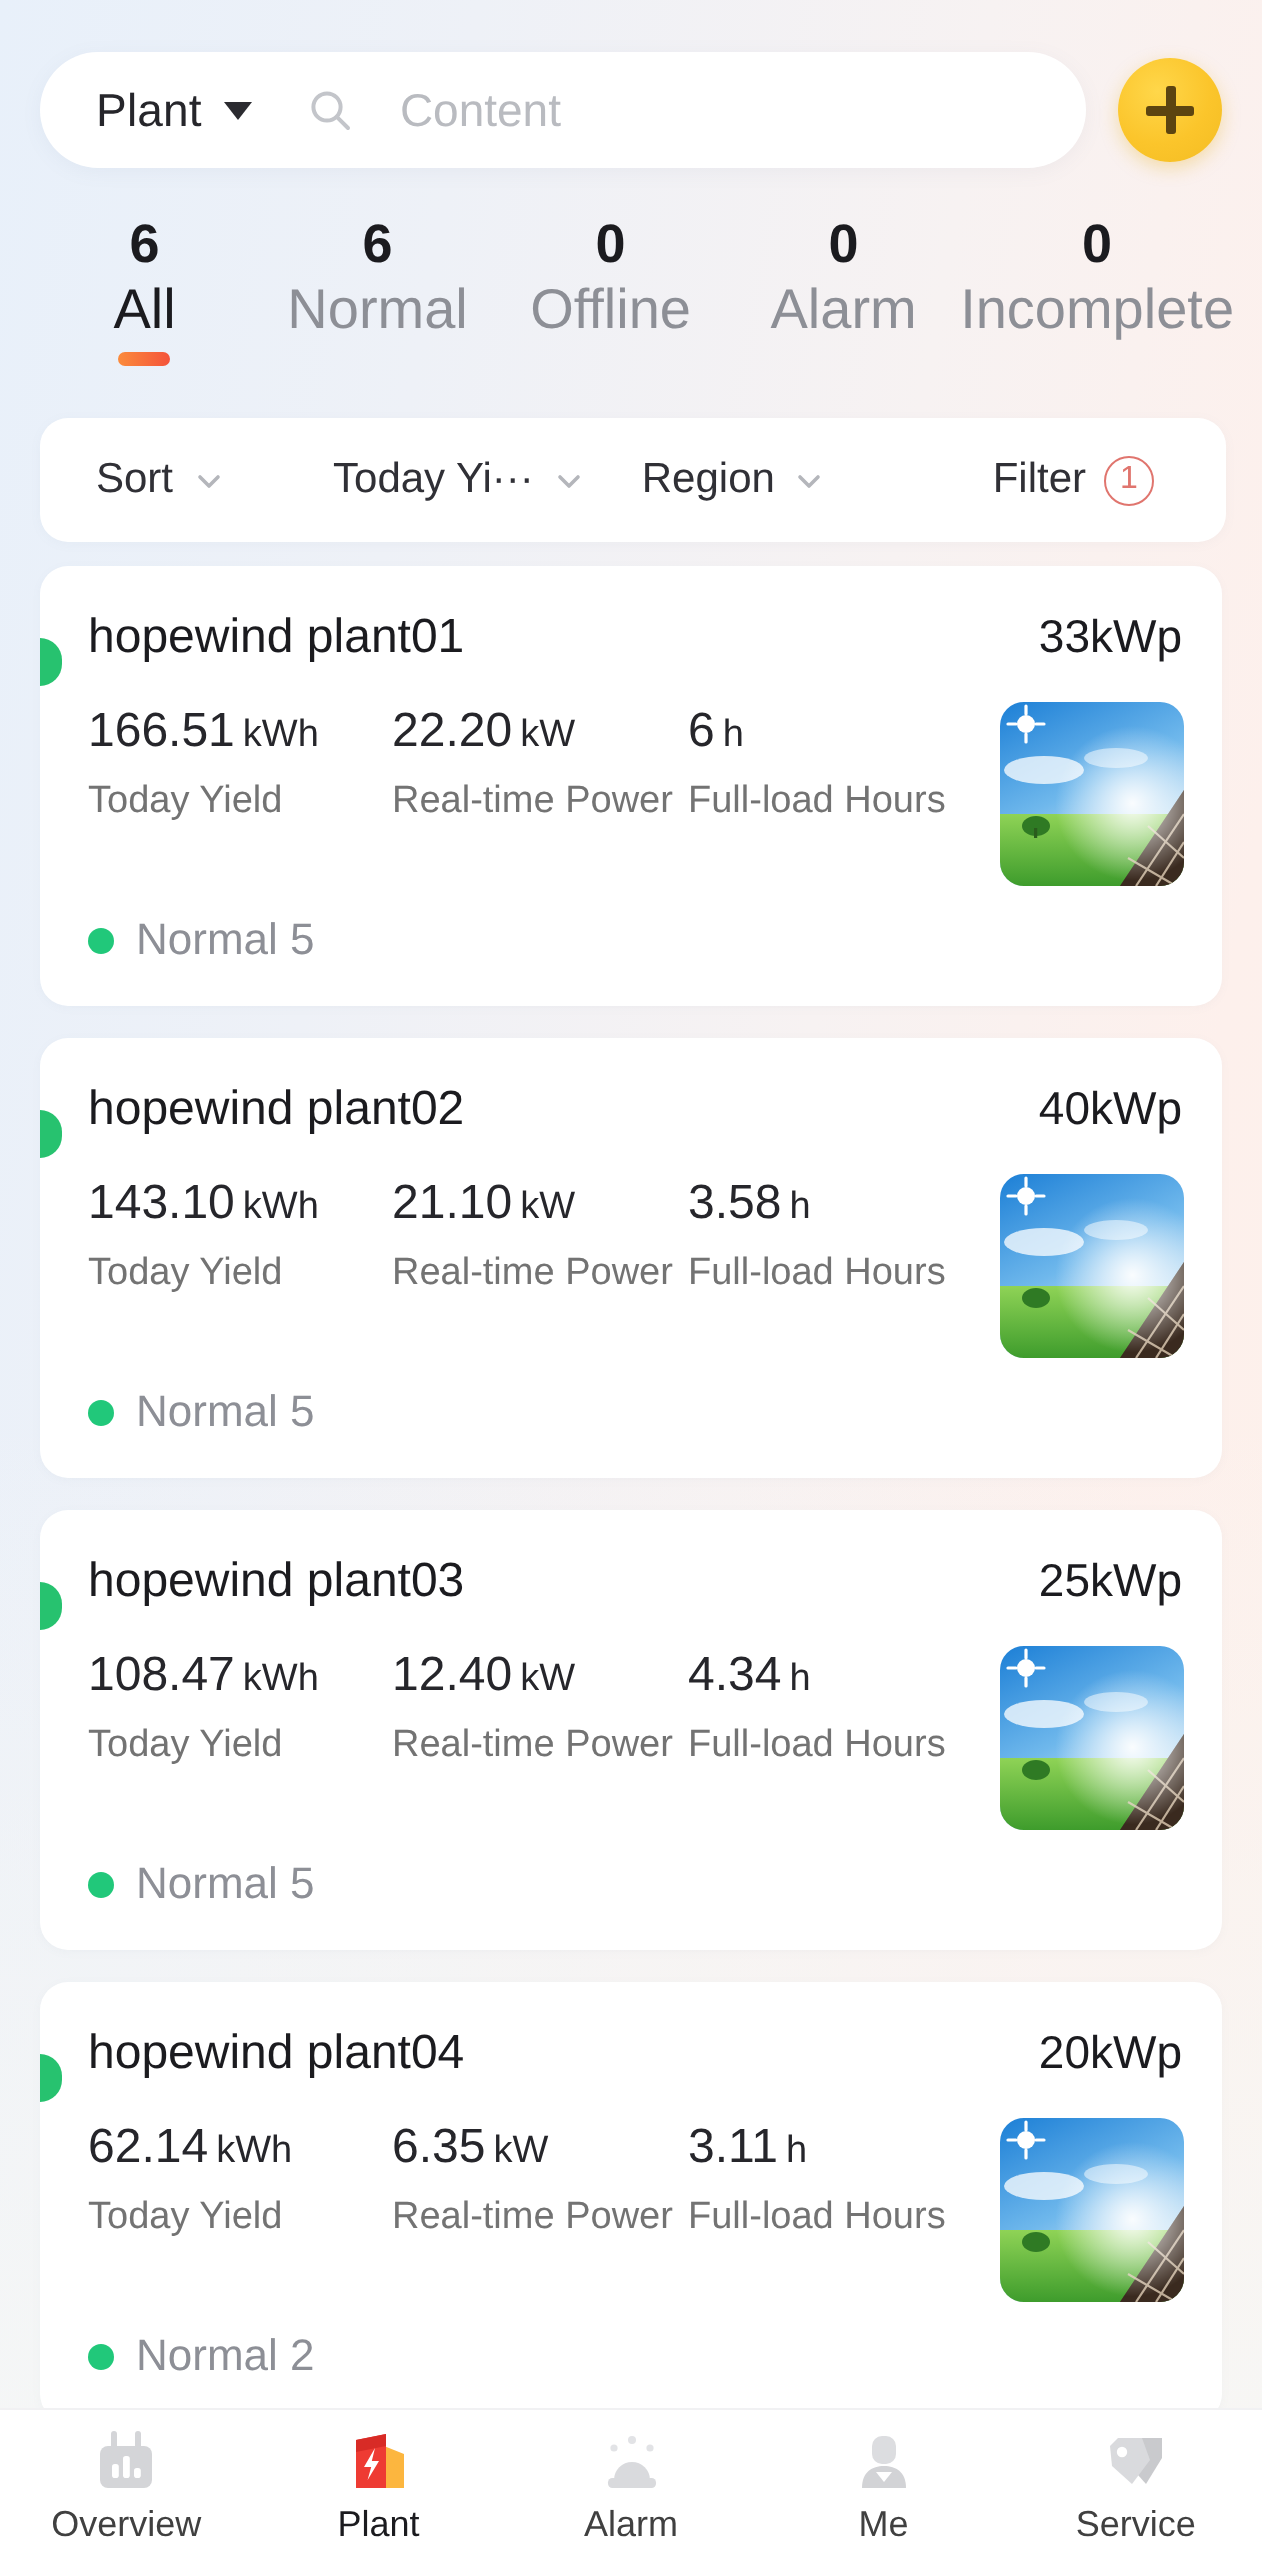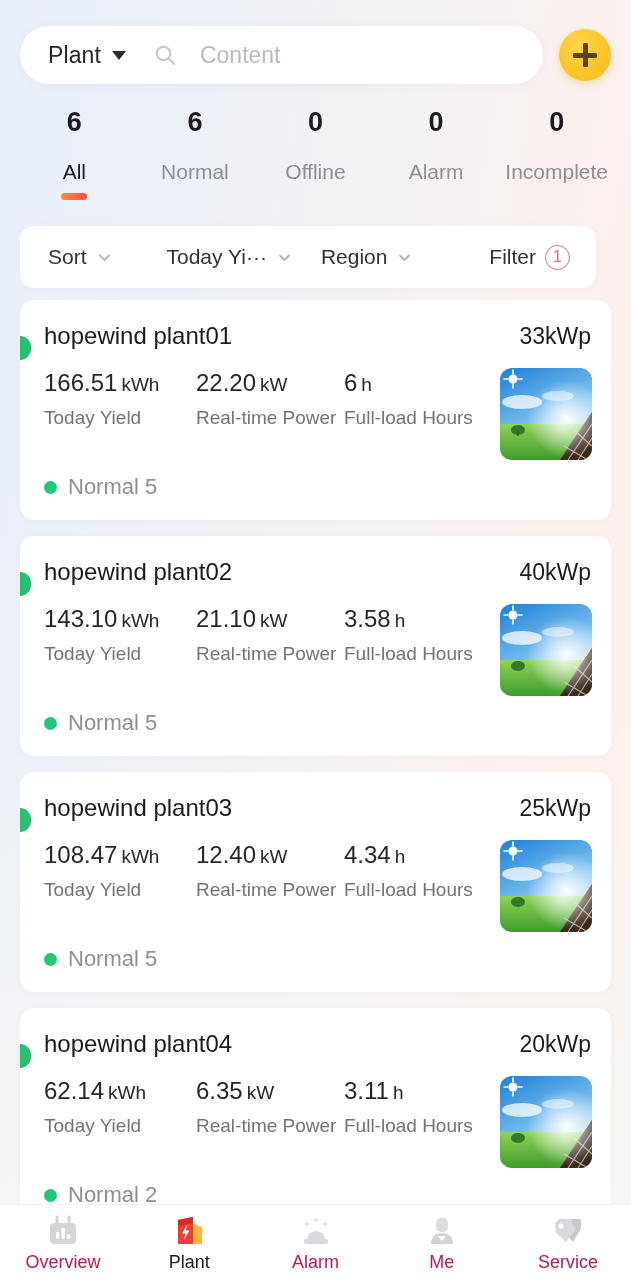--- a/index.html
+++ b/index.html
@@ -93,44 +93,44 @@
     position: relative;
     padding-bottom: 18px;
   }
   .status-count {
     font-size: 27px;
     font-weight: bold;
     color: #1b1b1f;
     line-height: 32px;
   }
   .status-name {
-    font-size: 21px;
+    font-size: 28px;
     color: #8d8f96;
     line-height: 28px;
-    margin-top: 20px;
+    margin-top: 3px;
   }
   .status-tab.active .status-name { color: #1b1b1f; }
   .tab-underline {
     display: none;
     width: 26px; height: 7px;
     border-radius: 4px;
     background: linear-gradient(90deg, #fb8b3c 0%, #f4533a 100%);
     margin: 7px auto 0 auto;
   }
   .status-tab.active .tab-underline { display: block; }
 
   
   .filter-bar {
-    margin: 8px 35px 0 20px;
+    margin: 8px 18px 0 20px;
     height: 62px;
     background: #ffffff;
     border-radius: 14px;
     display: flex;
     align-items: center;
-    padding: 0 26px 0 28px;
+    padding: 0 36px 0 28px;
     box-shadow: 0 1px 6px rgba(120,130,160,0.05);
   }
   .filter-item {
     display: flex;
     align-items: center;
     cursor: pointer;
     font-size: 21px;
     color: #303036;
     white-space: nowrap;
   }
@@ -259,21 +259,21 @@
   .nav-item {
     flex: 1;
     display: flex;
     flex-direction: column;
     align-items: center;
     cursor: pointer;
     gap: 5px;
   }
   .nav-label {
     font-size: 18px;
-    color: #be185d;
+    color: #404040;
   }
   .nav-item.active .nav-label { color: #1b1b1f; }
   .nav-icon { height: 34px; display: flex; align-items: flex-end; }
 </style>
 </head>
 <body>
 
 <div class="header">
   <div class="searchbar">
     <span class="scope-label">Plant</span>

